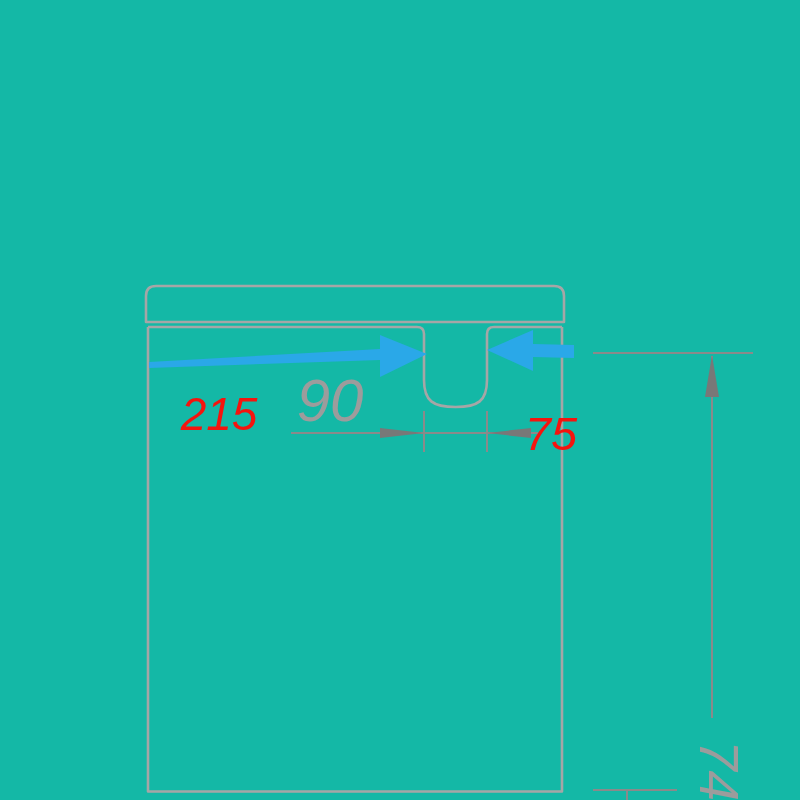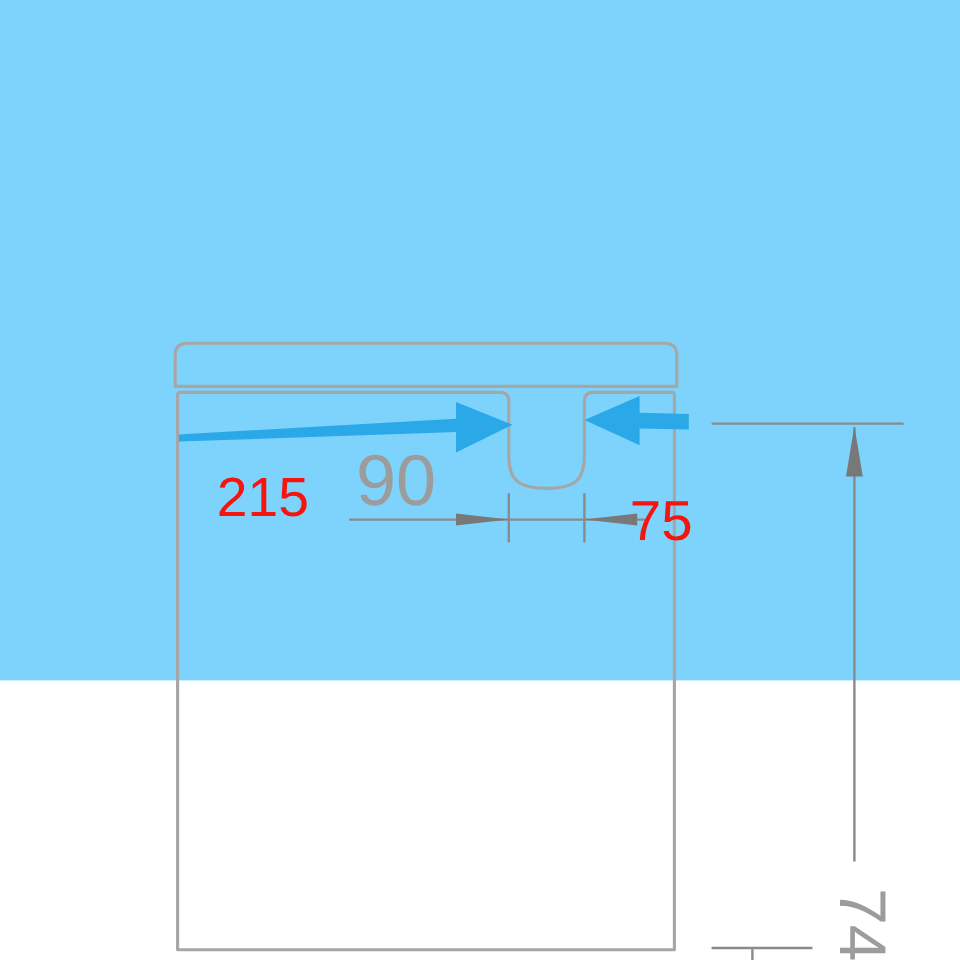--- a/index.html
+++ b/index.html
@@ -7,22 +7,23 @@
     padding: 0;
     background: #ffffff;
     width: 800px;
     height: 800px;
     overflow: hidden;
     font-family: "Liberation Sans", sans-serif;
   }
   .stage {
     position: relative;
     width: 800px;
-    height: 567px;
-    background: #7dd3fc;
+    height: 800px;
+    background: #14b8a6;
+    font-style: italic;
   }
   svg { display: block; }
   text {
     font-family: "Liberation Sans", sans-serif;
   }
 </style>
 </head>
 <body>
 
 <div class="stage">

